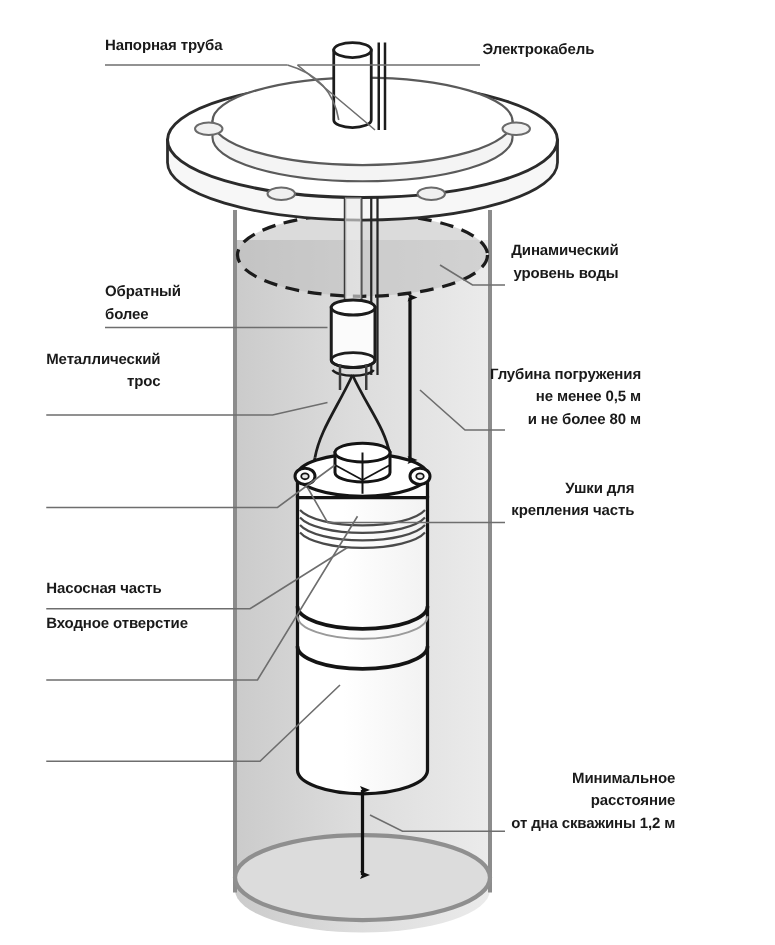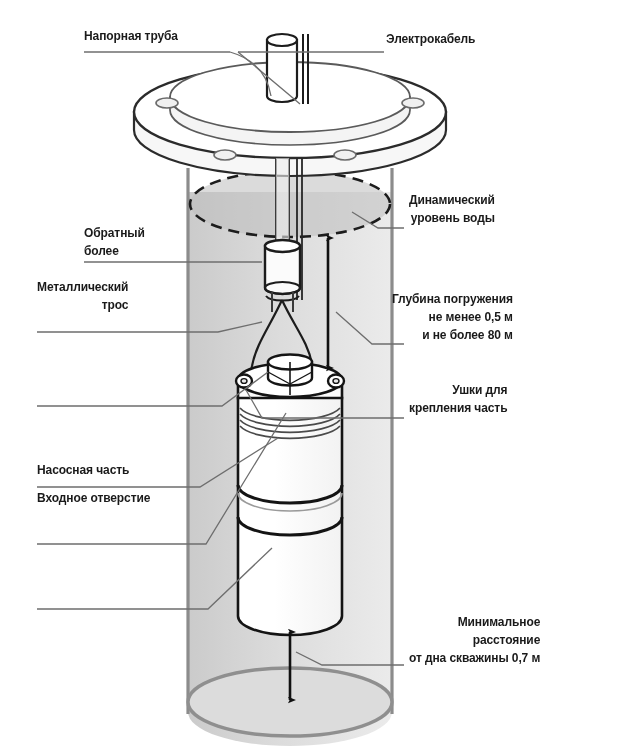--- a/index.html
+++ b/index.html
@@ -237,15 +237,15 @@
   <div class="label right" style="left:409px; top:381px;">Ушки для
 крепления часть</div>
 
   <div class="label left" style="left:37px; top:461px;">Насосная часть</div>
 
   <div class="label left" style="left:37px; top:489px;">Входное отверстие</div>
 
 
   <div class="label right" style="left:409px; top:613px;">Минимальное
 расстояние
-от дна скважины 0,7 м</div>
+от дна скважины 1,2 м</div>
 
 </div>
 
 </body></html>

